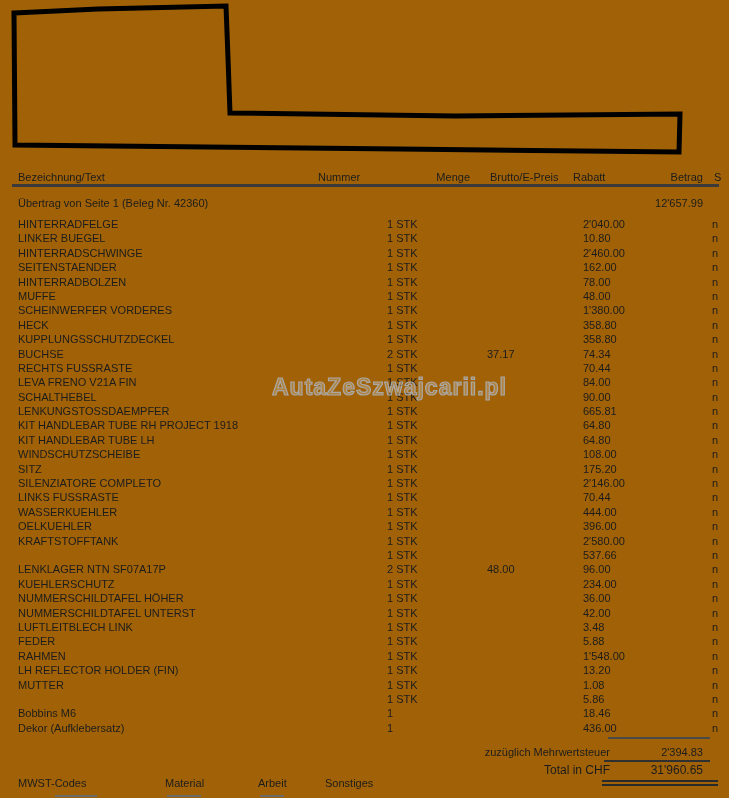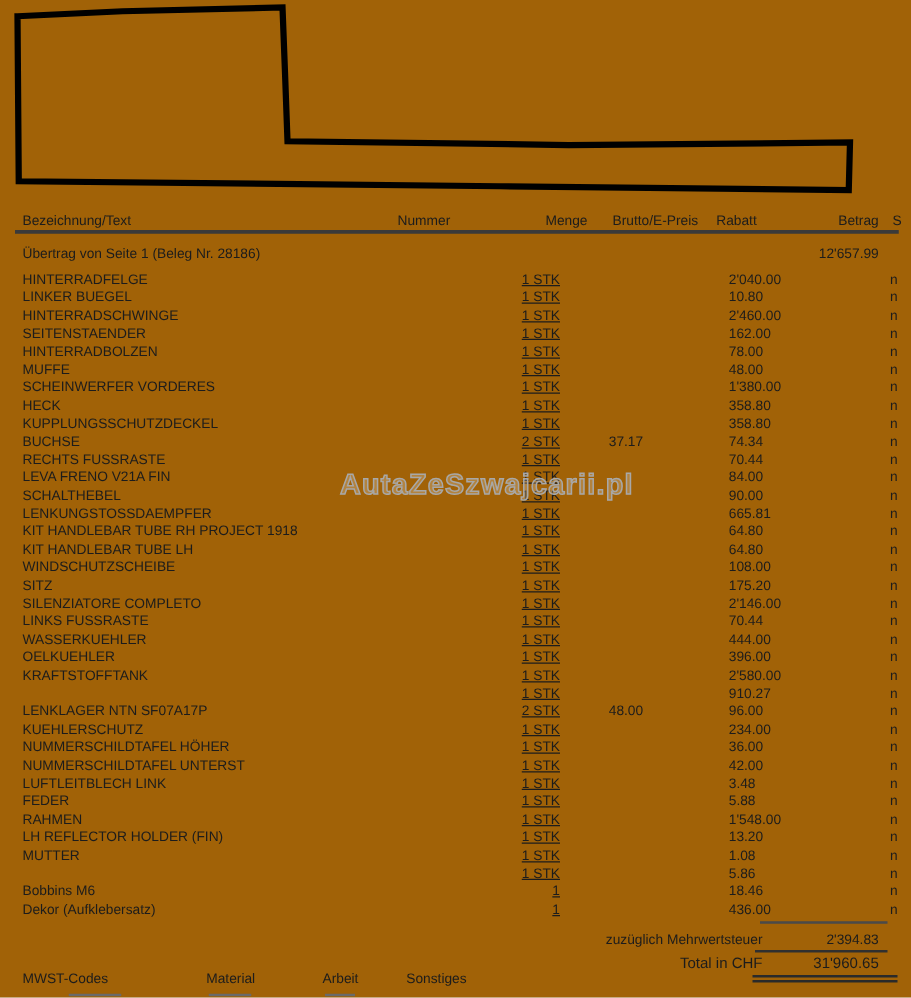--- a/index.html
+++ b/index.html
@@ -15,21 +15,21 @@
   .abs{position:absolute;white-space:nowrap;}
   .r{text-align:right;}
   .sz{font-size:11px;line-height:13px;}
   
   .outline-svg{position:absolute;left:0;top:0;}
   .hdr-rule{position:absolute;top:184px;left:12px;width:707px;height:3px;background:#3a3a3a;}
   
   .rows{position:absolute;top:218px;left:0;width:646px;}
   .row{position:relative;height:14.4px;}
   .c-name{position:absolute;left:18px;top:0;}
-  .c-qty{position:absolute;left:352px;width:96px;top:0;text-align:right;text-decoration:underline;}
+  .c-qty{position:absolute;left:387px;width:96px;top:0;}
   .c-ep{position:absolute;left:487px;width:80px;top:0;text-align:left;}
   .c-amt{position:absolute;left:583px;width:120px;top:0;text-align:left;}
   .c-flag{position:absolute;left:712px;top:0;}
   
   .vat-topline{position:absolute;top:737px;left:608px;width:102px;height:1.5px;background:#4a4a4a;}
   .vat-underline{position:absolute;top:760px;left:604px;width:106px;height:2px;background:#303030;}
   .total-dline1{position:absolute;top:780px;left:602px;width:116px;height:2px;background:#2a2a2a;}
   .total-dline2{position:absolute;top:784px;left:602px;width:116px;height:2px;background:#2a2a2a;}
   .bold{font-weight:normal;}
   .total-txt{font-size:12px;line-height:14px;}
@@ -58,21 +58,21 @@
     <span class="abs sz" style="left:318px;top:171px">Nummer</span>
     <span class="abs sz r" style="left:410px;top:171px;width:60px">Menge</span>
     <span class="abs sz" style="left:490px;top:171px">Brutto/E-Preis</span>
     <span class="abs sz" style="left:573px;top:171px">Rabatt</span>
     <span class="abs sz r" style="left:623px;top:171px;width:80px">Betrag</span>
     <span class="abs sz" style="left:714px;top:171px">S</span>
   </div>
   <div class="hdr-rule"></div>
 
   <div>
-    <span class="abs sz" style="left:18px;top:197px">Übertrag von Seite 1  (Beleg Nr. 28186)</span>
+    <span class="abs sz" style="left:18px;top:197px">Übertrag von Seite 1  (Beleg Nr. 42360)</span>
     <span class="abs sz r" style="left:583px;top:197px;width:120px">12'657.99</span>
   </div>
 
   <div class="rows" id="rows">
     <div class="row sz">
       <span class="c-name">HINTERRADFELGE</span>
       <span class="c-qty">1 STK</span>
       <span class="c-ep"></span>
       <span class="c-amt">2'040.00</span>
       <span class="c-flag">n</span>
@@ -250,21 +250,21 @@
       <span class="c-name">KRAFTSTOFFTANK</span>
       <span class="c-qty">1 STK</span>
       <span class="c-ep"></span>
       <span class="c-amt">2'580.00</span>
       <span class="c-flag">n</span>
     </div>
 
     <div class="row sz">
       <span class="c-qty">1 STK</span>
       <span class="c-ep"></span>
-      <span class="c-amt">910.27</span>
+      <span class="c-amt">537.66</span>
       <span class="c-flag">n</span>
     </div>
 
     <div class="row sz">
       <span class="c-name">LENKLAGER NTN SF07A17P</span>
       <span class="c-qty">2 STK</span>
       <span class="c-ep">48.00</span>
       <span class="c-amt">96.00</span>
       <span class="c-flag">n</span>
     </div>

